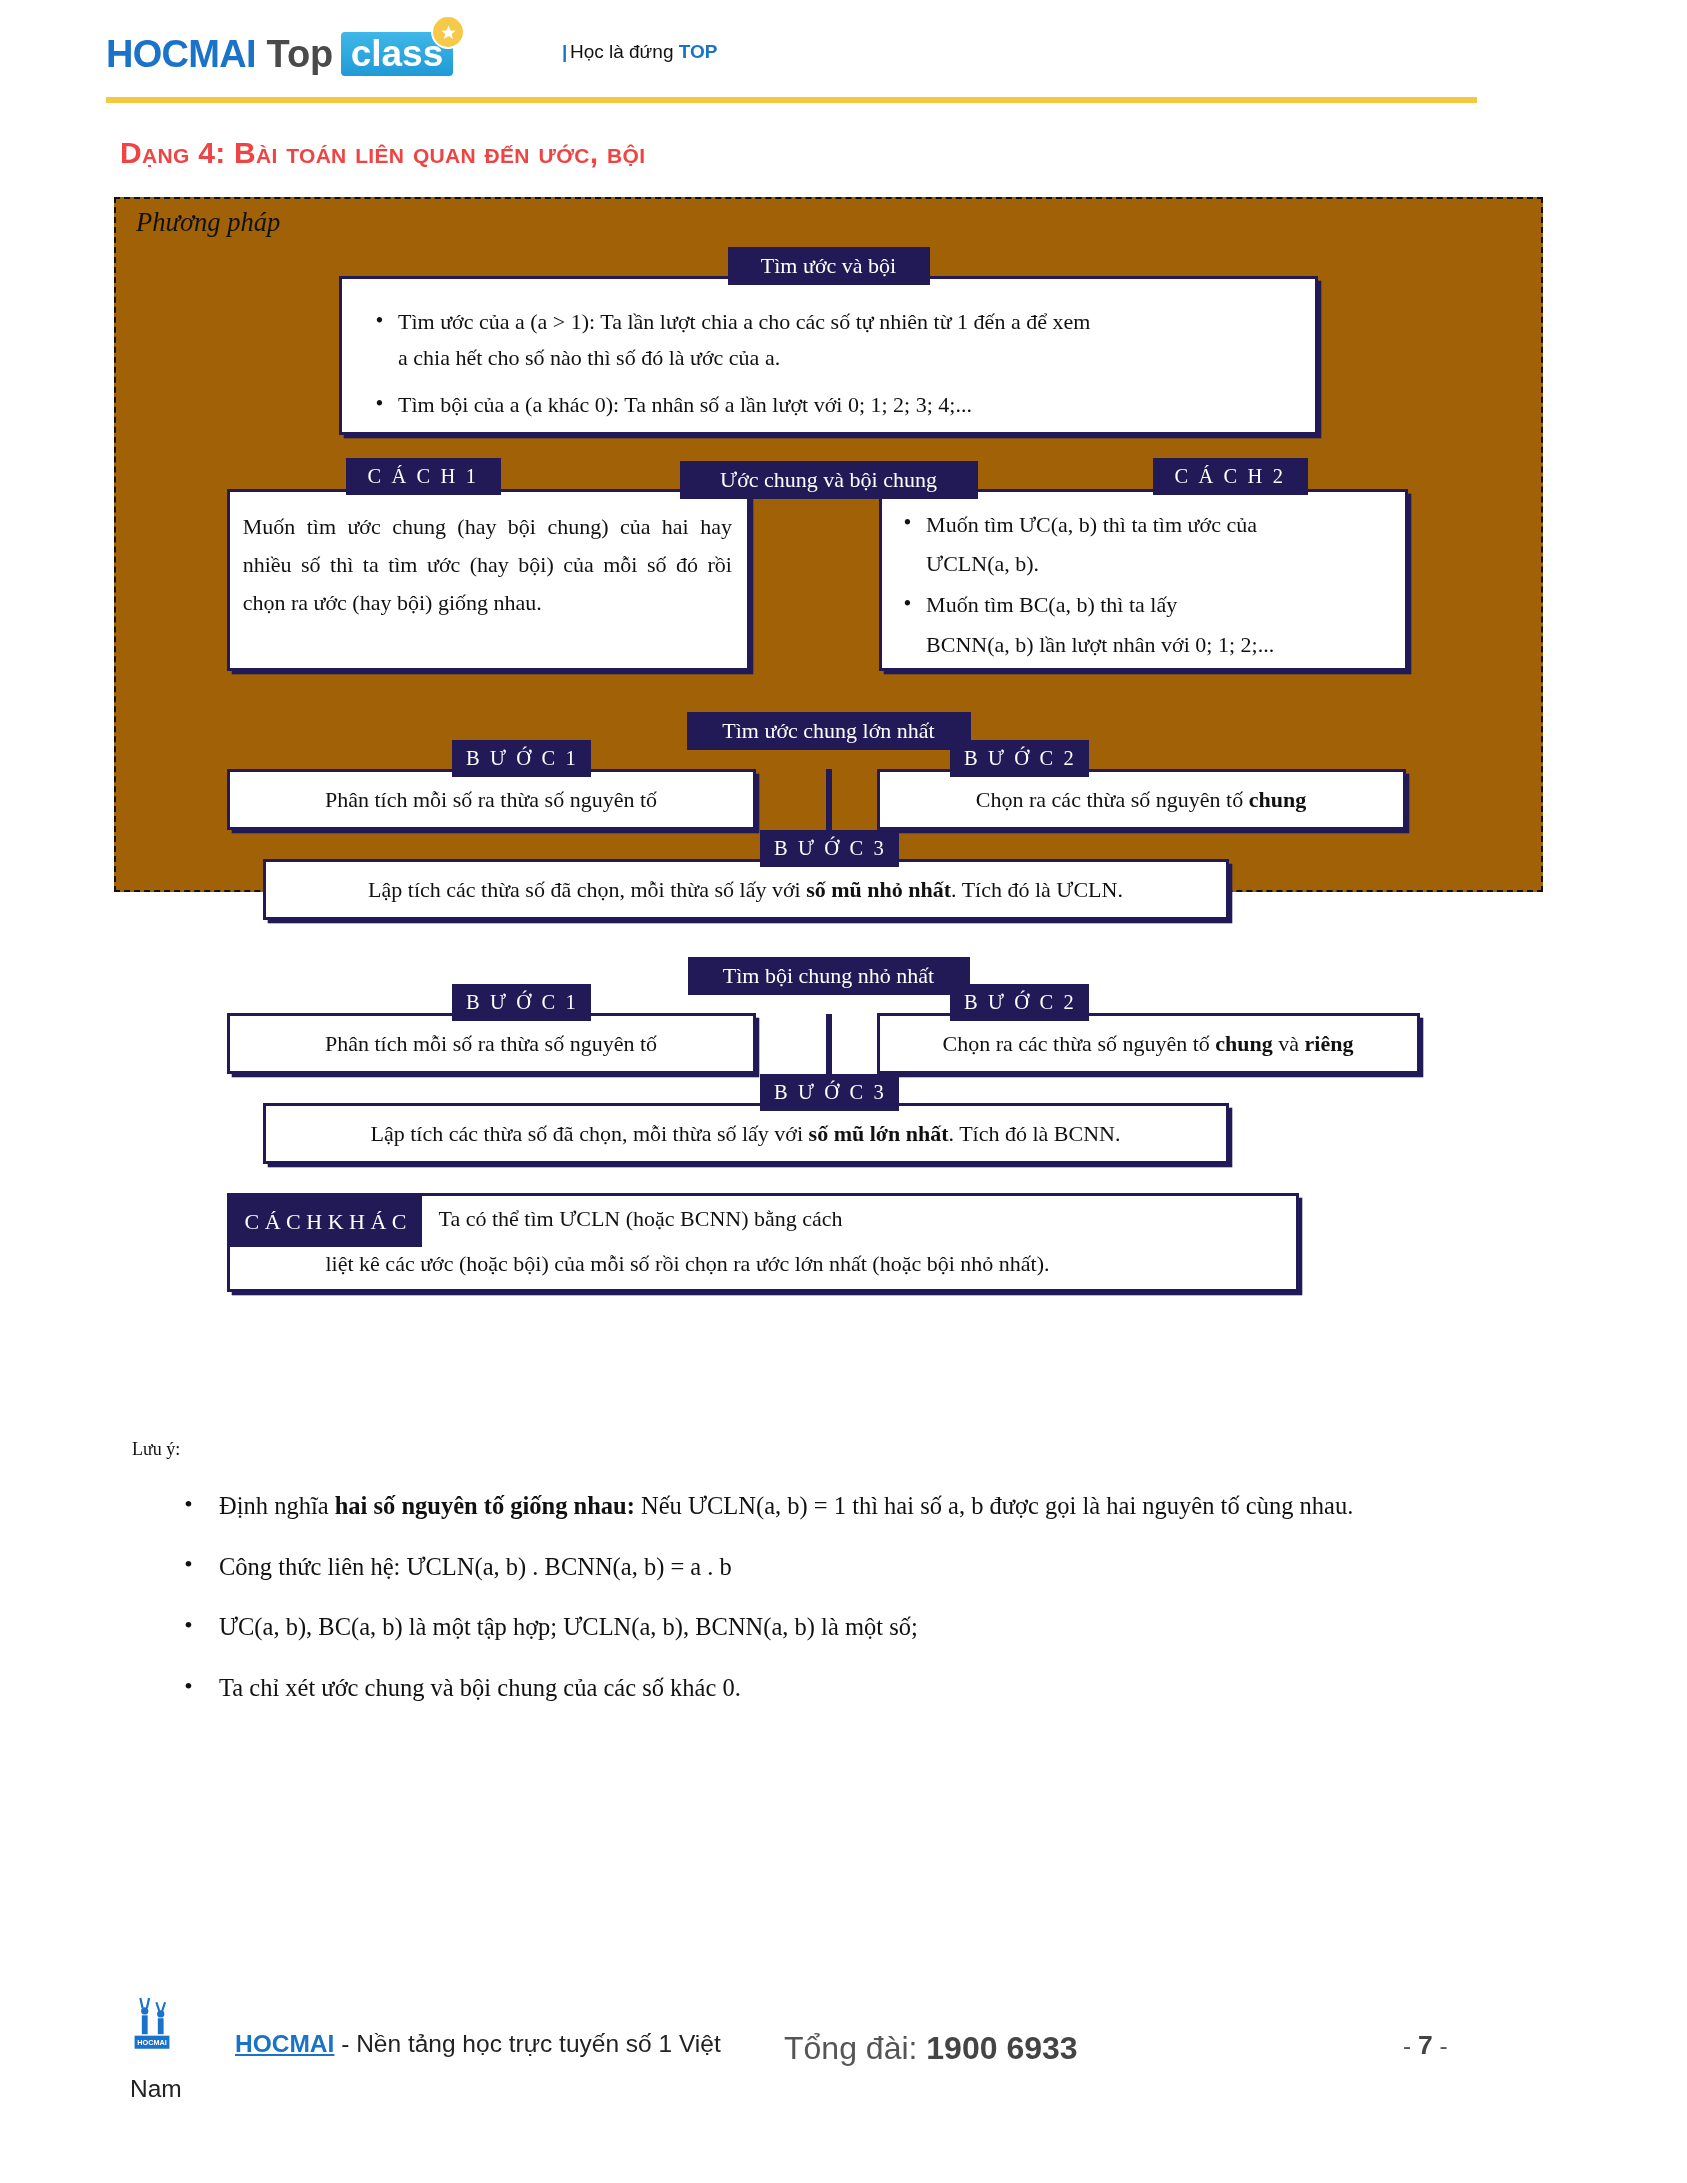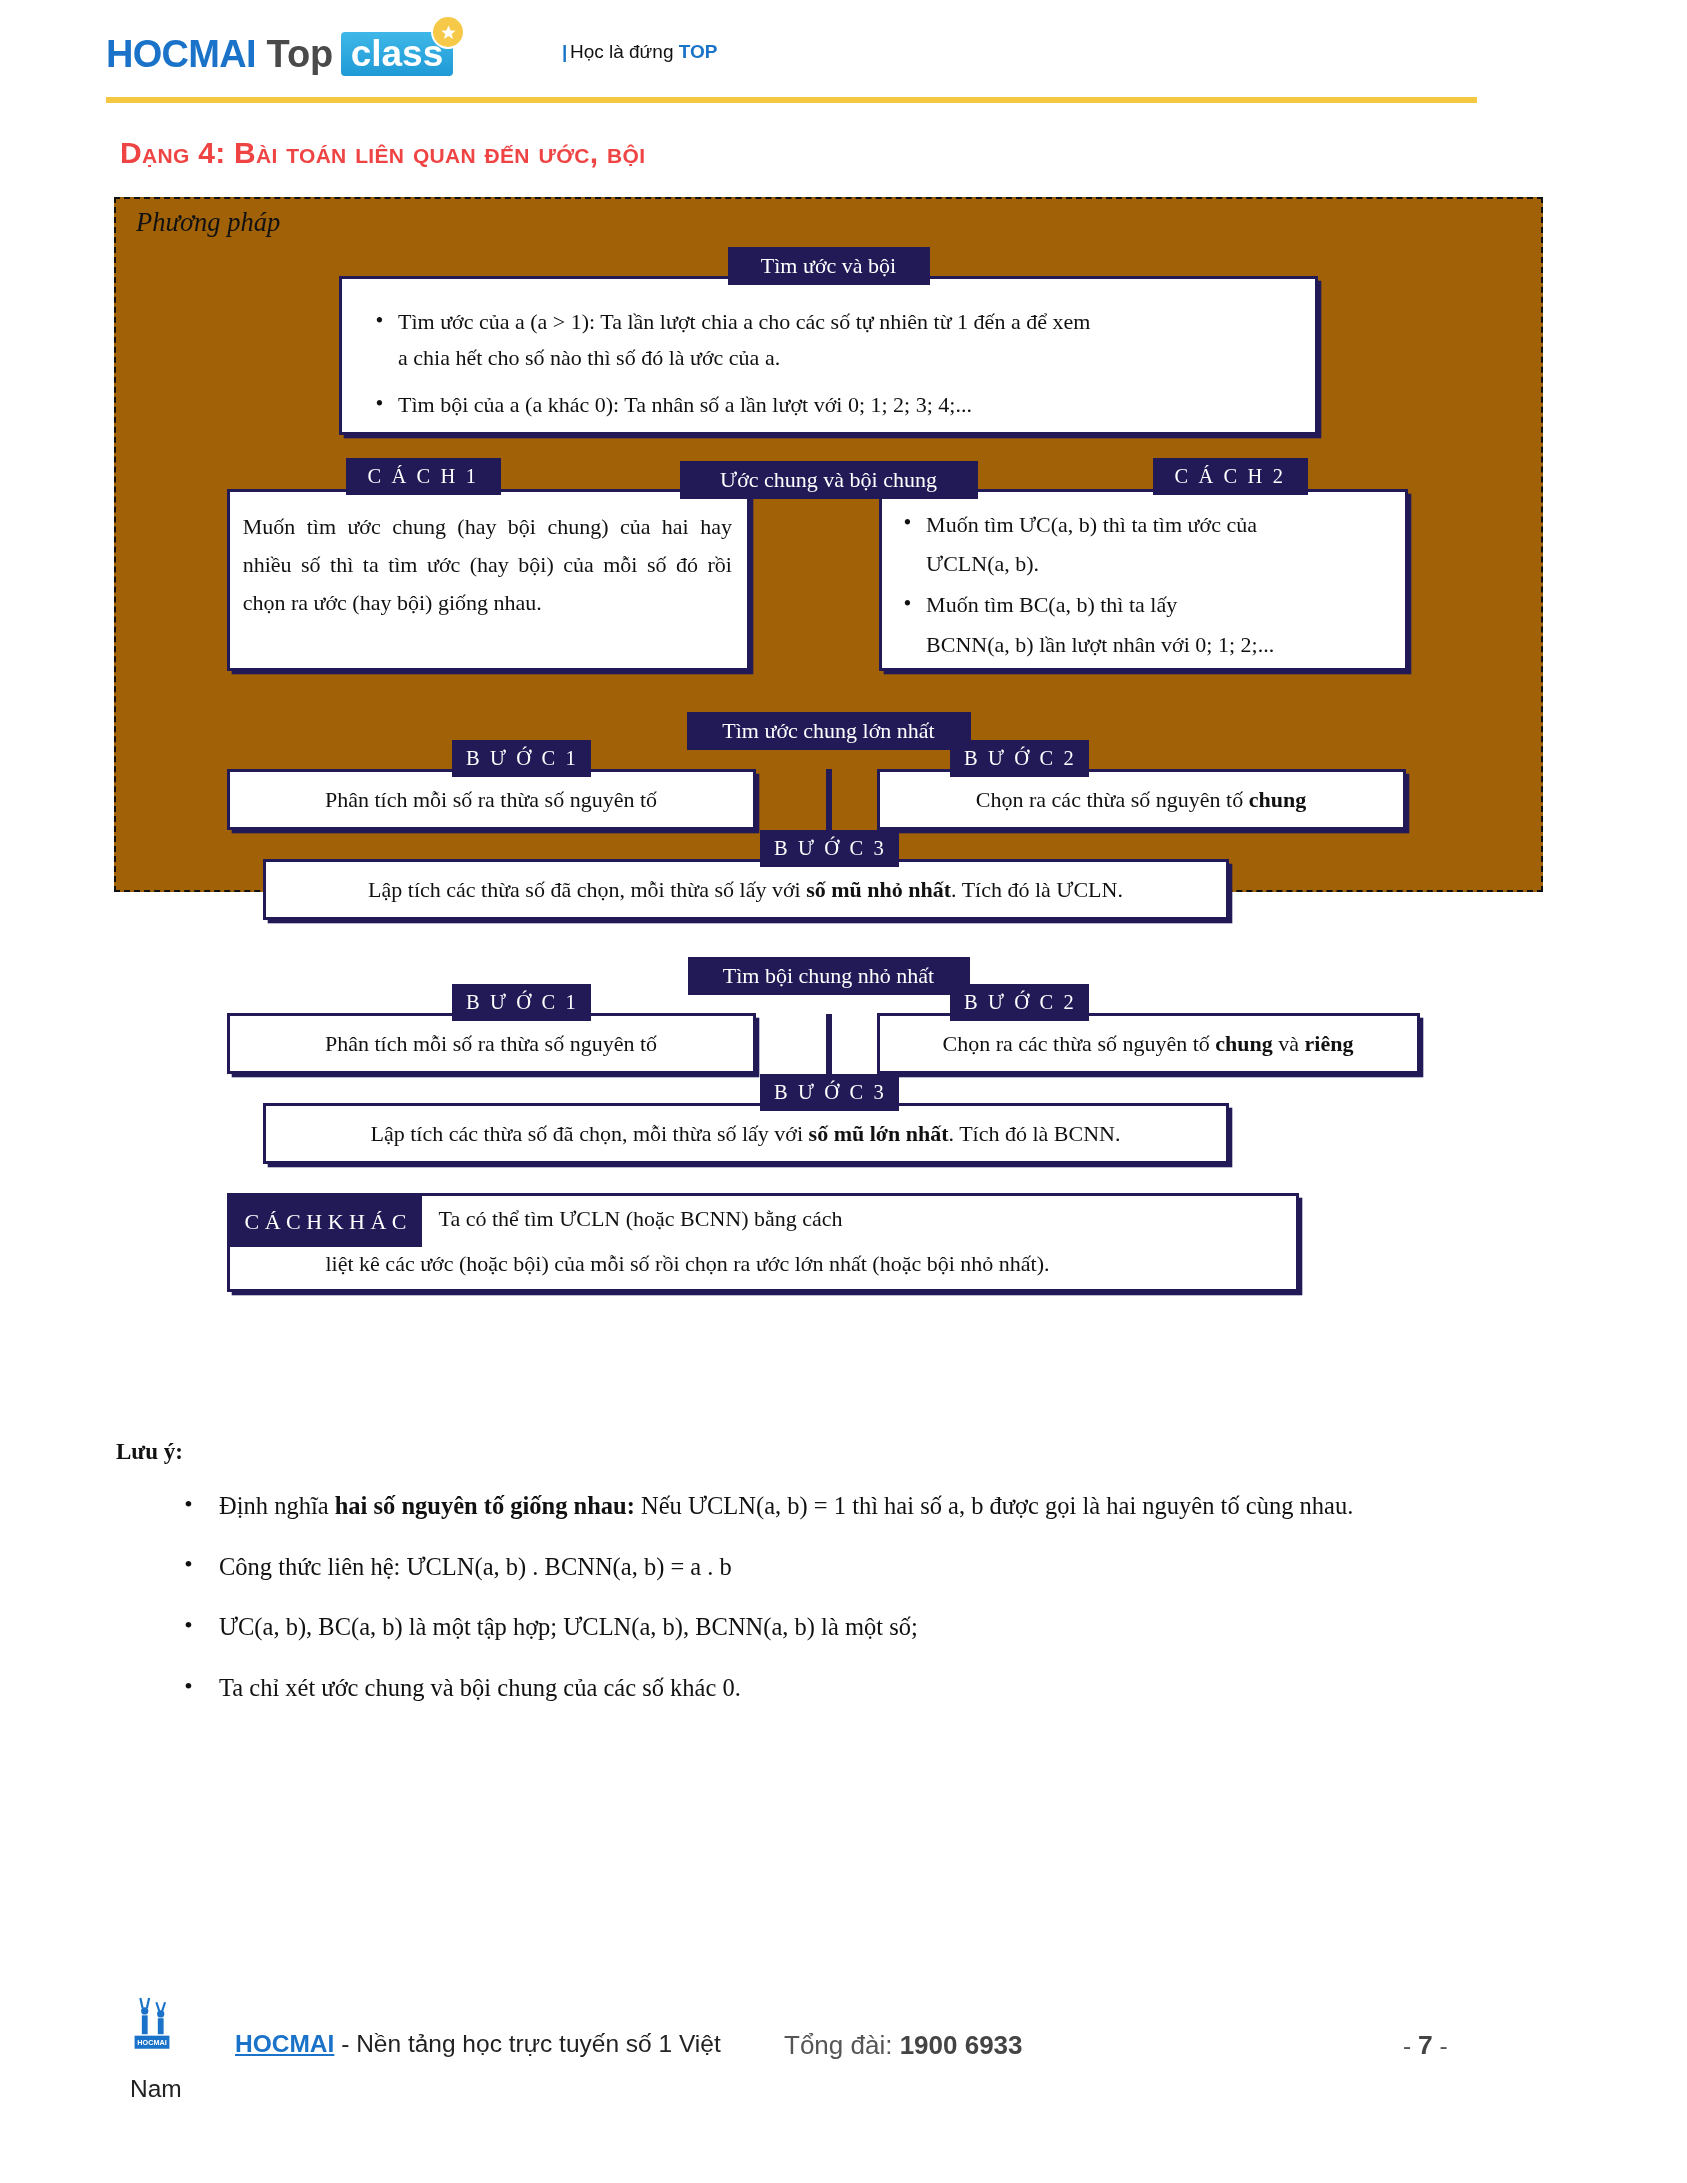--- a/index.html
+++ b/index.html
@@ -197,22 +197,22 @@
     position:absolute; left:calc(50% - 390px); top:1007px;
     font-size:22px; color:#111; white-space:nowrap;
   }
   #b5-line2{
     position:absolute; left:calc(50% - 503px); top:1052px;
     font-size:22px; color:#111; white-space:nowrap;
   }
 
   
   .note-head{
-    position:absolute; left:116px; top:1439px;
-    font-size:23px; font-weight:bold; color:#111;
+    position:absolute; left:132px; top:1439px;
+    font-size:18px; font-weight:normal; color:#111;
   }
   .note-list{
     position:absolute; left:171px; top:1485px; width:1356px;
     margin:0; padding:0; list-style:none;
   }
   .note-list li{
     position:relative; padding-left:48px; margin-bottom:18.5px;
     font-size:24.5px; line-height:1.72; color:#111;
   }
   .note-list li::before{
@@ -230,21 +230,21 @@
     position:absolute; left:191px; top:40px;
     font-family:"Liberation Sans","DejaVu Sans",sans-serif;
     font-size:24.5px; color:#222; white-space:nowrap;margin-left:44px;
   }
   .f-text .brand{
     color:#1a73c8; font-weight:bold; text-decoration:underline;
   }
   .f-hot{
     position:absolute; left:784px; top:40px;
     font-family:"Liberation Sans","DejaVu Sans",sans-serif;
-    font-size:26px; color:#555; white-space:nowrap;
+    font-size:32px; color:#555; white-space:nowrap;
   }
   .f-hot b{ color:#444; }
   .f-text2{
     position:absolute; left:130px; top:85px;
     font-family:"Liberation Sans","DejaVu Sans",sans-serif;
     font-size:24.5px; color:#222;
   }
   .f-page{
     position:absolute; left:1403px; top:40px;
     font-family:"Liberation Sans","DejaVu Sans",sans-serif;

